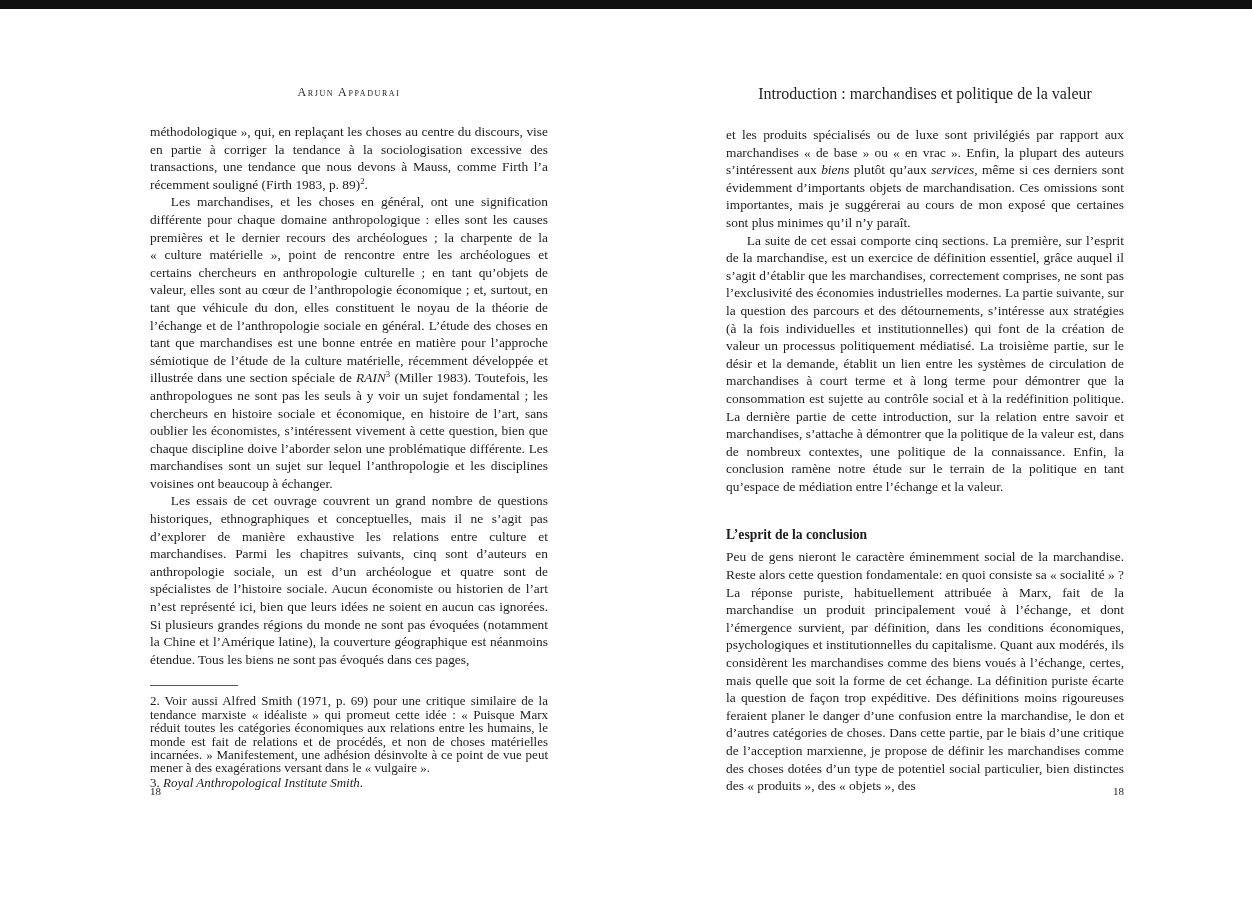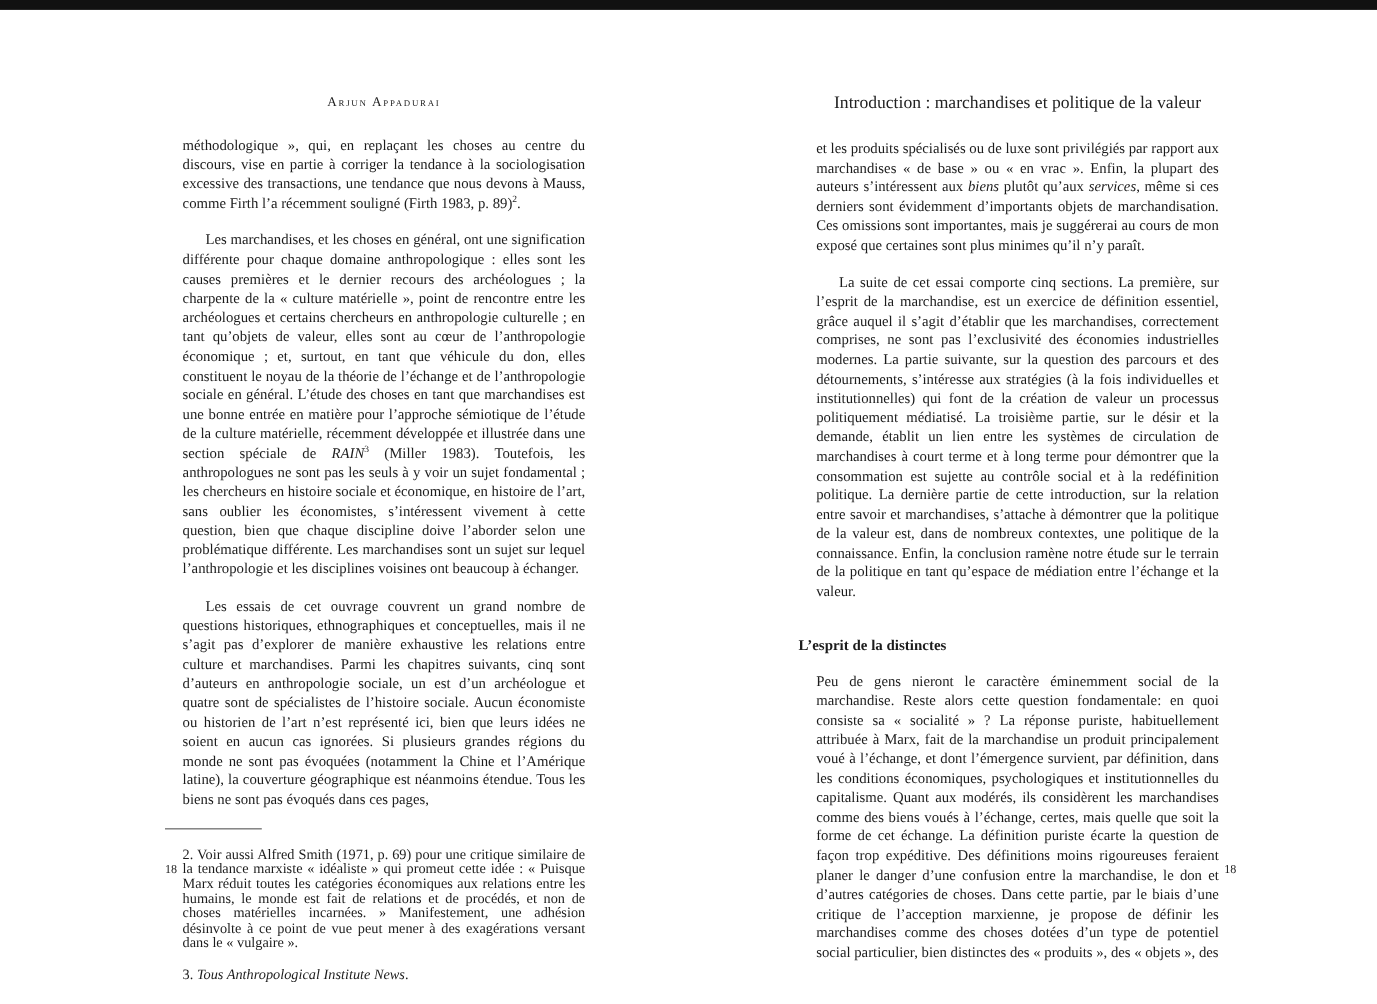--- a/index.html
+++ b/index.html
@@ -31,21 +31,21 @@
     font-size: 16px;
     margin-bottom: 23px;
     color: #222222;
   }
   .small-caps {
     font-variant: small-caps;
     letter-spacing: 1.6px;
     font-size: 12px;
   }
   .body-text p {
-    margin: 16px;
+    margin: 0;
     font-size: 13.4px;
     line-height: 17.6px;
     text-align: justify;
     text-indent: 1.55em;
   }
   .body-text p.cont { text-indent: 0; }
   .section-heading {
     font-weight: bold;
     font-size: 13.6px;
     margin: 32px 0 5px 0;
@@ -84,34 +84,34 @@
     <div class="running-head small-caps">Arjun Appadurai</div>
 
     <div class="body-text">
       <p class="cont">méthodologique&nbsp;», qui, en replaçant les choses au centre du discours, vise en partie à corriger la tendance à la sociologisation excessive des transactions, une tendance que nous devons à Mauss, comme Firth l’a récemment souligné (Firth 1983, p.&nbsp;89)<sup>2</sup>.</p>
       <p>Les marchandises, et les choses en général, ont une signification différente pour chaque domaine anthropologique&nbsp;: elles sont les causes premières et le dernier recours des archéologues&nbsp;; la charpente de la «&nbsp;culture matérielle&nbsp;», point de rencontre entre les archéologues et certains chercheurs en anthropologie culturelle&nbsp;; en tant qu’objets de valeur, elles sont au cœur de l’anthropologie économique&nbsp;; et, surtout, en tant que véhicule du don, elles constituent le noyau de la théorie de l’échange et de l’anthropologie sociale en général. L’étude des choses en tant que marchandises est une bonne entrée en matière pour l’approche sémiotique de l’étude de la culture matérielle, récemment développée et illustrée dans une section spéciale de <i>RAIN</i><sup>3</sup> (Miller 1983). Toutefois, les anthropologues ne sont pas les seuls à y voir un sujet fondamental&nbsp;; les chercheurs en histoire sociale et économique, en histoire de l’art, sans oublier les économistes, s’intéressent vivement à cette question, bien que chaque discipline doive l’aborder selon une problématique différente. Les marchandises sont un sujet sur lequel l’anthropologie et les disciplines voisines ont beaucoup à échanger.</p>
       <p>Les essais de cet ouvrage couvrent un grand nombre de questions historiques, ethnographiques et conceptuelles, mais il ne s’agit pas d’explorer de manière exhaustive les relations entre culture et marchandises. Parmi les chapitres suivants, cinq sont d’auteurs en anthropologie sociale, un est d’un archéologue et quatre sont de spécialistes de l’histoire sociale. Aucun économiste ou historien de l’art n’est représenté ici, bien que leurs idées ne soient en aucun cas ignorées. Si plusieurs grandes régions du monde ne sont pas évoquées (notamment la Chine et l’Amérique latine), la couverture géographique est néanmoins étendue. Tous les biens ne sont pas évoqués dans ces pages,</p>
 
       <hr class="footnote-rule">
 
       <p class="footnote">2. Voir aussi Alfred Smith (1971, p.&nbsp;69) pour une critique similaire de la tendance marxiste «&nbsp;idéaliste&nbsp;» qui promeut cette idée&nbsp;: «&nbsp;Puisque Marx réduit toutes les catégories économiques aux relations entre les humains, le monde est fait de relations et de procédés, et non de choses matérielles incarnées.&nbsp;» Manifestement, une adhésion désinvolte à ce point de vue peut mener à des exagérations versant dans le «&nbsp;vulgaire&nbsp;».</p>
-      <p class="footnote">3. <i>Tous Anthropological Institute News</i>.</p>
+      <p class="footnote">3. <i>Royal Anthropological Institute Smith</i>.</p>
     </div>
 
     <div class="page-number pn-left">18</div>
   </div>
 
   <div class="page page-right">
     <div class="running-head">Introduction : marchandises et politique de la valeur</div>
 
     <div class="body-text">
       <p class="cont">et les produits spécialisés ou de luxe sont privilégiés par rapport aux marchandises «&nbsp;de base&nbsp;» ou «&nbsp;en vrac&nbsp;». Enfin, la plupart des auteurs s’intéressent aux <i>biens</i> plutôt qu’aux <i>services</i>, même si ces derniers sont évidemment d’importants objets de marchandisation. Ces omissions sont importantes, mais je suggérerai au cours de mon exposé que certaines sont plus minimes qu’il n’y paraît.</p>
       <p>La suite de cet essai comporte cinq sections. La première, sur l’esprit de la marchandise, est un exercice de définition essentiel, grâce auquel il s’agit d’établir que les marchandises, correctement comprises, ne sont pas l’exclusivité des économies industrielles modernes. La partie suivante, sur la question des parcours et des détournements, s’intéresse aux stratégies (à la fois individuelles et institutionnelles) qui font de la création de valeur un processus politiquement médiatisé. La troisième partie, sur le désir et la demande, établit un lien entre les systèmes de circulation de marchandises à court terme et à long terme pour démontrer que la consommation est sujette au contrôle social et à la redéfinition politique. La dernière partie de cette introduction, sur la relation entre savoir et marchandises, s’attache à démontrer que la politique de la valeur est, dans de nombreux contextes, une politique de la connaissance. Enfin, la conclusion ramène notre étude sur le terrain de la politique en tant qu’espace de médiation entre l’échange et la valeur.</p>
 
-      <div class="section-heading">L’esprit de la distinctes</div>
+      <div class="section-heading">L’esprit de la conclusion</div>
 
       <p class="after-heading">Peu de gens nieront le caractère éminemment social de la marchandise. Reste alors cette question fondamentale: en quoi consiste sa «&nbsp;socialité&nbsp;»&nbsp;? La réponse puriste, habituellement attribuée à Marx, fait de la marchandise un produit principalement voué à l’échange, et dont l’émergence survient, par définition, dans les conditions économiques, psychologiques et institutionnelles du capitalisme. Quant aux modérés, ils considèrent les marchandises comme des biens voués à l’échange, certes, mais quelle que soit la forme de cet échange. La définition puriste écarte la question de façon trop expéditive. Des définitions moins rigoureuses feraient planer le danger d’une confusion entre la marchandise, le don et d’autres catégories de choses. Dans cette partie, par le biais d’une critique de l’acception marxienne, je propose de définir les marchandises comme des choses dotées d’un type de potentiel social particulier, bien distinctes des «&nbsp;produits&nbsp;», des «&nbsp;objets&nbsp;», des</p>
     </div>
 
     <div class="page-number pn-right">18</div>
   </div>
 
 </div>
 
 </body></html>

